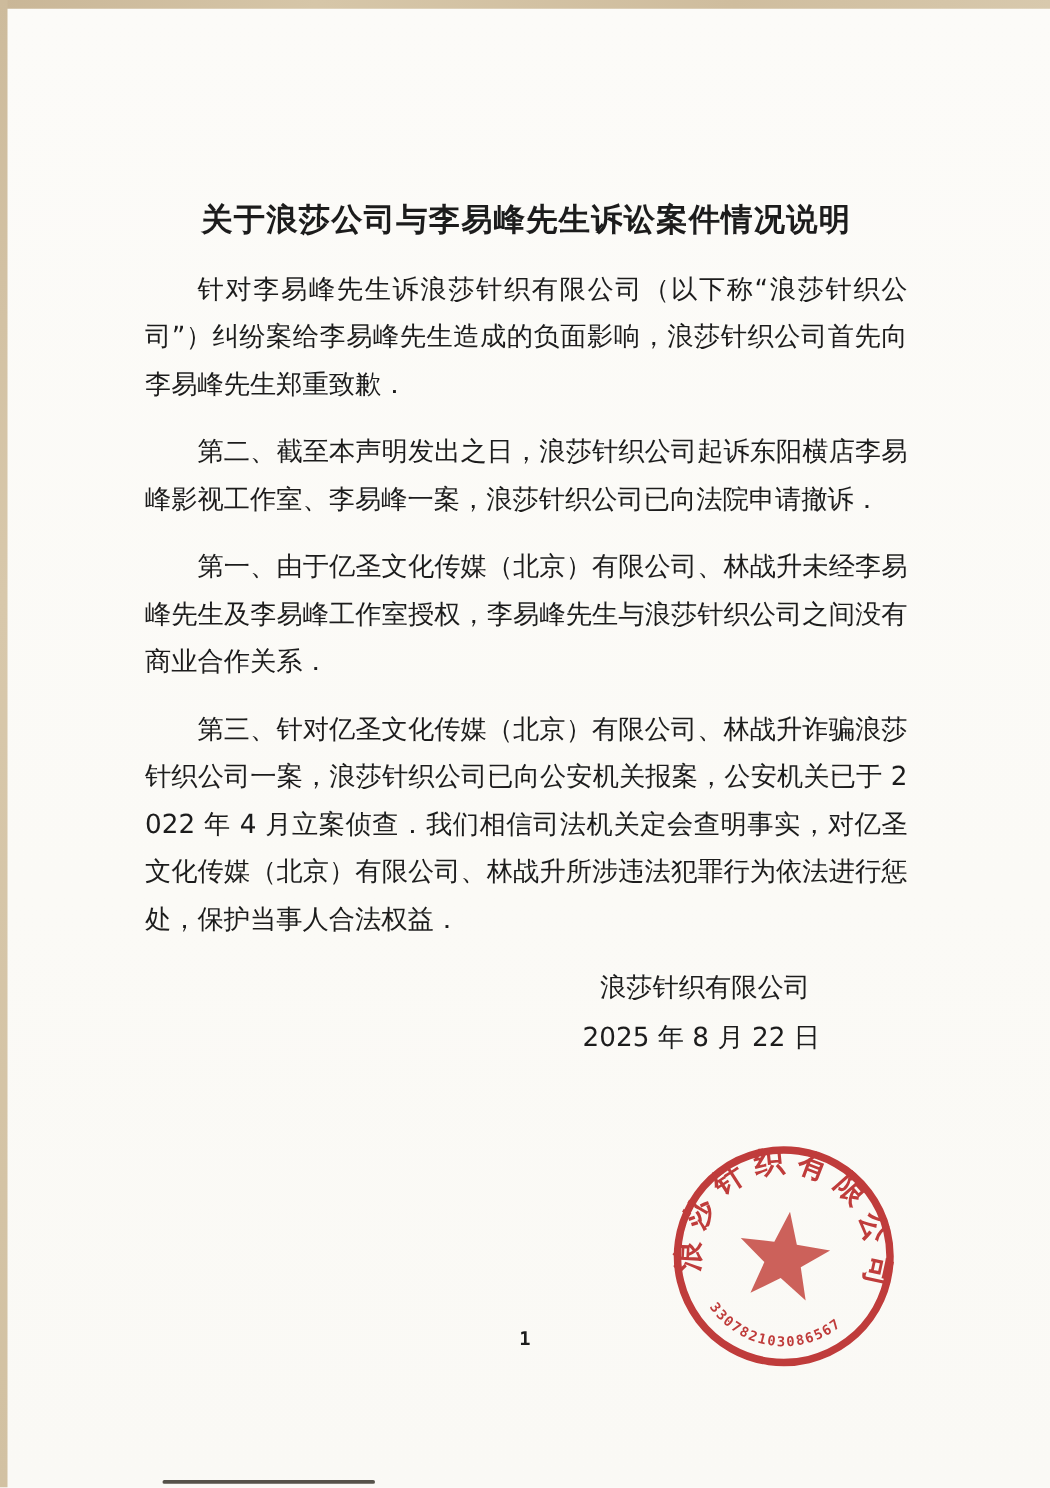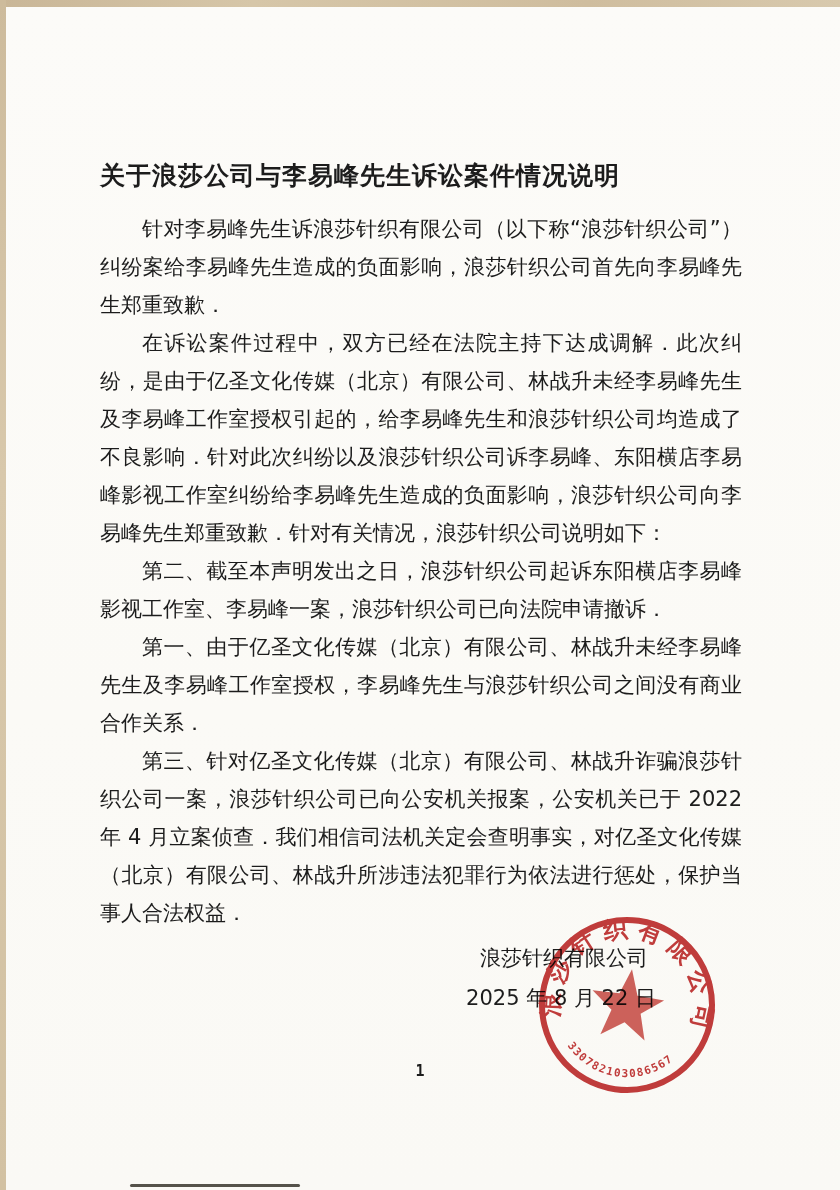--- a/index.html
+++ b/index.html
@@ -28,25 +28,25 @@
     position: absolute; left: 130px; top: 1184px; width: 170px; height: 3px;
     background: #55524a; border-radius: 2px;
   }
   .content {
     position: absolute; left: 100px; top: 156px; width: 642px;
   }
   .doc-title {
     margin: 0 0 14px 0;
     font-size: 25px; line-height: 40px;
     font-weight: 700;
-    text-align: left;
+    text-align: center;
     letter-spacing: 1px;
   }
   .doc-par {
-    margin: 0;
+    margin: 16px;
     font-size: 21px;
     line-height: 38px;
     text-align: justify;
     text-indent: 2em;
     word-break: break-all;
   }
   .sig-block {
     margin-top: 6px;
     text-align: right;
     font-size: 21px;
@@ -84,21 +84,20 @@
 <div class="scan-page">
 
   <div class="edge-top"></div>
   <div class="edge-left"></div>
   <div class="edge-bottom-line"></div>
 
   <div class="content">
     <h1 class="doc-title">关于浪莎公司与李易峰先生诉讼案件情况说明</h1>
 
     <p class="doc-par">针对李易峰先生诉浪莎针织有限公司（以下称“浪莎针织公司”）纠纷案给李易峰先生造成的负面影响，浪莎针织公司首先向李易峰先生郑重致歉．</p>
-    <p class="doc-par">在诉讼案件过程中，双方已经在法院主持下达成调解．此次纠纷，是由于亿圣文化传媒（北京）有限公司、林战升未经李易峰先生及李易峰工作室授权引起的，给李易峰先生和浪莎针织公司均造成了不良影响．针对此次纠纷以及浪莎针织公司诉李易峰、东阳横店李易峰影视工作室纠纷给李易峰先生造成的负面影响，浪莎针织公司向李易峰先生郑重致歉．针对有关情况，浪莎针织公司说明如下：</p>
     <p class="doc-par">第二、截至本声明发出之日，浪莎针织公司起诉东阳横店李易峰影视工作室、李易峰一案，浪莎针织公司已向法院申请撤诉．</p>
     <p class="doc-par">第一、由于亿圣文化传媒（北京）有限公司、林战升未经李易峰先生及李易峰工作室授权，李易峰先生与浪莎针织公司之间没有商业合作关系．</p>
     <p class="doc-par">第三、针对亿圣文化传媒（北京）有限公司、林战升诈骗浪莎针织公司一案，浪莎针织公司已向公安机关报案，公安机关已于 2022 年 4 月立案侦查．我们相信司法机关定会查明事实，对亿圣文化传媒（北京）有限公司、林战升所涉违法犯罪行为依法进行惩处，保护当事人合法权益．</p>
 
     <div class="sig-block">
       <div class="sig-company">浪莎针织有限公司</div>
       <div class="sig-date">2025 年 8 月 22 日</div>
     </div>
   </div>
 

